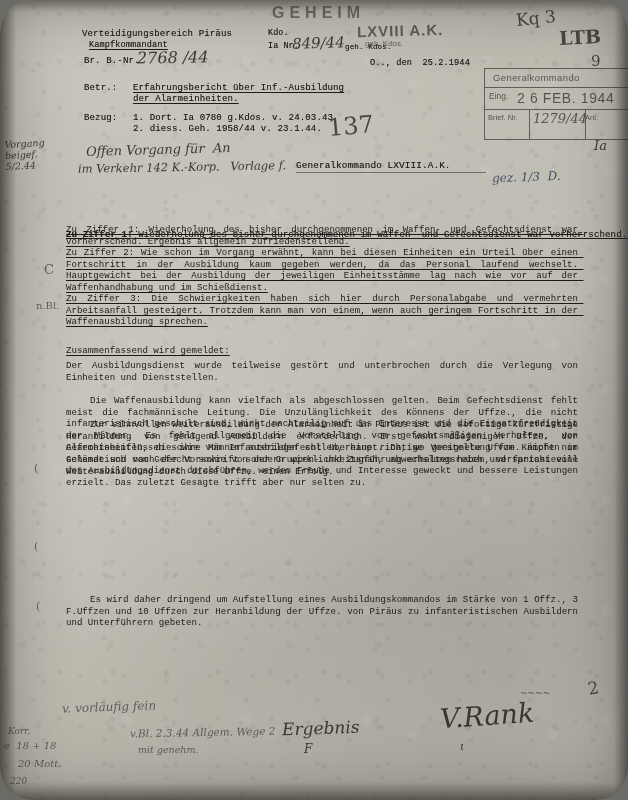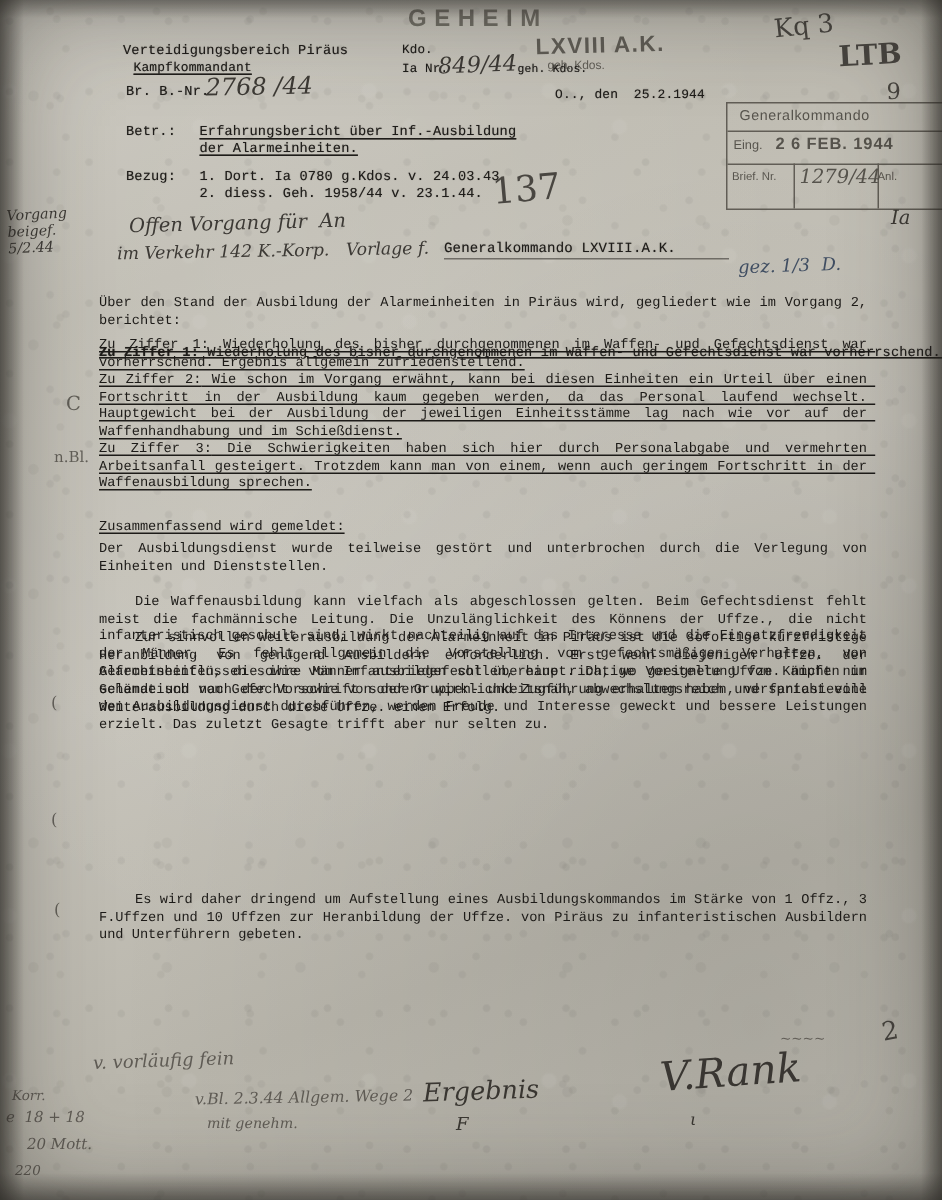--- a/index.html
+++ b/index.html
@@ -17,20 +17,21 @@
   
   .scan {
     position: relative;
     width: 628px;
     height: 800px;
     background:
       radial-gradient(ellipse at 30% 20%, rgba(255,255,255,0.10) 0%, rgba(0,0,0,0.00) 55%),
       radial-gradient(ellipse at 80% 85%, rgba(0,0,0,0.10) 0%, rgba(0,0,0,0.00) 60%),
       linear-gradient(160deg, #c9c6bd 0%, #bfbcb2 22%, #c6c3ba 48%, #b9b6ac 74%, #c2bfb5 100%);
     overflow: hidden;
+    border-radius: 32px;
   }
   
   .grain {
     position: absolute;
     inset: 0;
     pointer-events: none;
     background-image:
       radial-gradient(circle at 12% 30%, rgba(0,0,0,0.055) 0 2px, transparent 3px),
       radial-gradient(circle at 47% 12%, rgba(0,0,0,0.05) 0 2px, transparent 3px),
       radial-gradient(circle at 72% 55%, rgba(0,0,0,0.05) 0 2px, transparent 3px),
@@ -208,42 +209,41 @@
   <div class="typed" style="left:84px; top:112px;">Bezug:</div>
   <div class="typed" style="left:133px; top:112px;">1. Dort. Ia 0780 g.Kdos. v. 24.03.43</div>
   <div class="typed" style="left:133px; top:123px;">2. diess. Geh. 1958/44 v. 23.1.44.</div>
 
   <div class="bignum" style="left:328px; top:112px; font-size:24px; transform:rotate(-5deg);">137</div>
 
   <div class="stamp-box" style="left:484px; top:68px; width:128px; height:70px;">
     <div class="cell" style="left:8px; top:3px; font-size:9.5px; letter-spacing:0.4px;">Generalkommando</div>
     <div class="hline" style="top:18px;"></div>
     <div class="cell" style="left:4px; top:22px; font-size:8.5px;">Eing.</div>
-    <div class="cell" style="left:32px; top:21px; font-size:11px; letter-spacing:0.6px;font-weight:bold;">2 6 FEB. 1944</div>
+    <div class="cell" style="left:32px; top:21px; font-size:14px; letter-spacing:0.6px;">2 6 FEB. 1944</div>
     <div class="hline" style="top:40px;"></div>
     <div class="cell" style="left:3px; top:44px; font-size:7.6px;">Brief. Nr.</div>
     <div class="vline" style="left:44px; top:40px; height:30px;"></div>
     <div class="vline" style="left:100px; top:40px; height:30px;"></div>
     <div class="cell" style="left:100px; top:44px; font-size:7.6px;">Anl.</div>
     <div class="cell" style="left:48px; top:42px; font-size:13px; font-family:'DejaVu Serif',serif; font-style:italic;text-align:center;">1279/44</div>
   </div>
   <div class="hand" style="left:594px; top:138px; font-size:13px;">Ia</div>
 
   <div class="hand" style="left:86px; top:142px; font-size:13px; transform:rotate(-1.5deg);">Offen Vorgang für  An</div>
   <div class="hand" style="left:78px; top:160px; font-size:11.5px; transform:rotate(-1deg);">im Verkehr 142 K.-Korp.   Vorlage f.</div>
   <div class="typed" style="left:296px; top:160px; font-size:9.4px;">Generalkommando LXVIII.A.K.</div>
   <div class="rule" style="left:296px; top:172px; width:190px;"></div>
 
   <div class="hand" style="left:5px; top:138px; font-size:9.5px; line-height:11px; transform:rotate(-3deg);">Vorgang
 beigef.
 5/2.44</div>
 
   <div class="hand blue" style="left:492px; top:170px; font-size:12px; transform:rotate(-2deg);">gez. 1/3  D.</div>
 
-  <div class="body-block" style="top:196px; left:66px; width:512px;">Über den Stand der Ausbildung der Alarmeinheiten in Piräus wird, gegliedert wie im Vorgang 2, berichtet:</div>
 
   <div style="position:absolute; left:66px; top:224px; width:512px;">
     <div style="margin-bottom:1px;">
       <span class="typed b" style="position:static; text-decoration:underline;">Zu Ziffer 1:</span><span class="typed" style="position:static; text-decoration:underline;"> Wiederholung des bisher durchgenommenen im Waffen- und Gefechtsdienst war vorherrschend. Ergebnis allgemein zufriedenstellend.</span>
     </div>
   </div>
 
   <div class="body-block" style="top:224px; left:66px; width:512px; text-decoration:underline; text-underline-offset:1.5px;"><span>Zu Ziffer 1:</span><span> Wiederholung des bisher durchgenommenen im Waffen- und Gefechtsdienst war vorherrschend. Ergebnis allgemein zufriedenstellend.</span></div>
 
   <div class="body-block" style="top:247px; left:66px; width:512px; text-decoration:underline; text-underline-offset:1.5px;"><span>Zu Ziffer 2:</span><span> Wie schon im Vorgang erwähnt, kann bei diesen Einheiten ein Urteil über einen Fortschritt in der Ausbildung kaum gegeben werden, da das Personal laufend wechselt. Hauptgewicht bei der Ausbildung der jeweiligen Einheitsstämme lag nach wie vor auf der Waffenhandhabung und im Schießdienst.</span></div>

